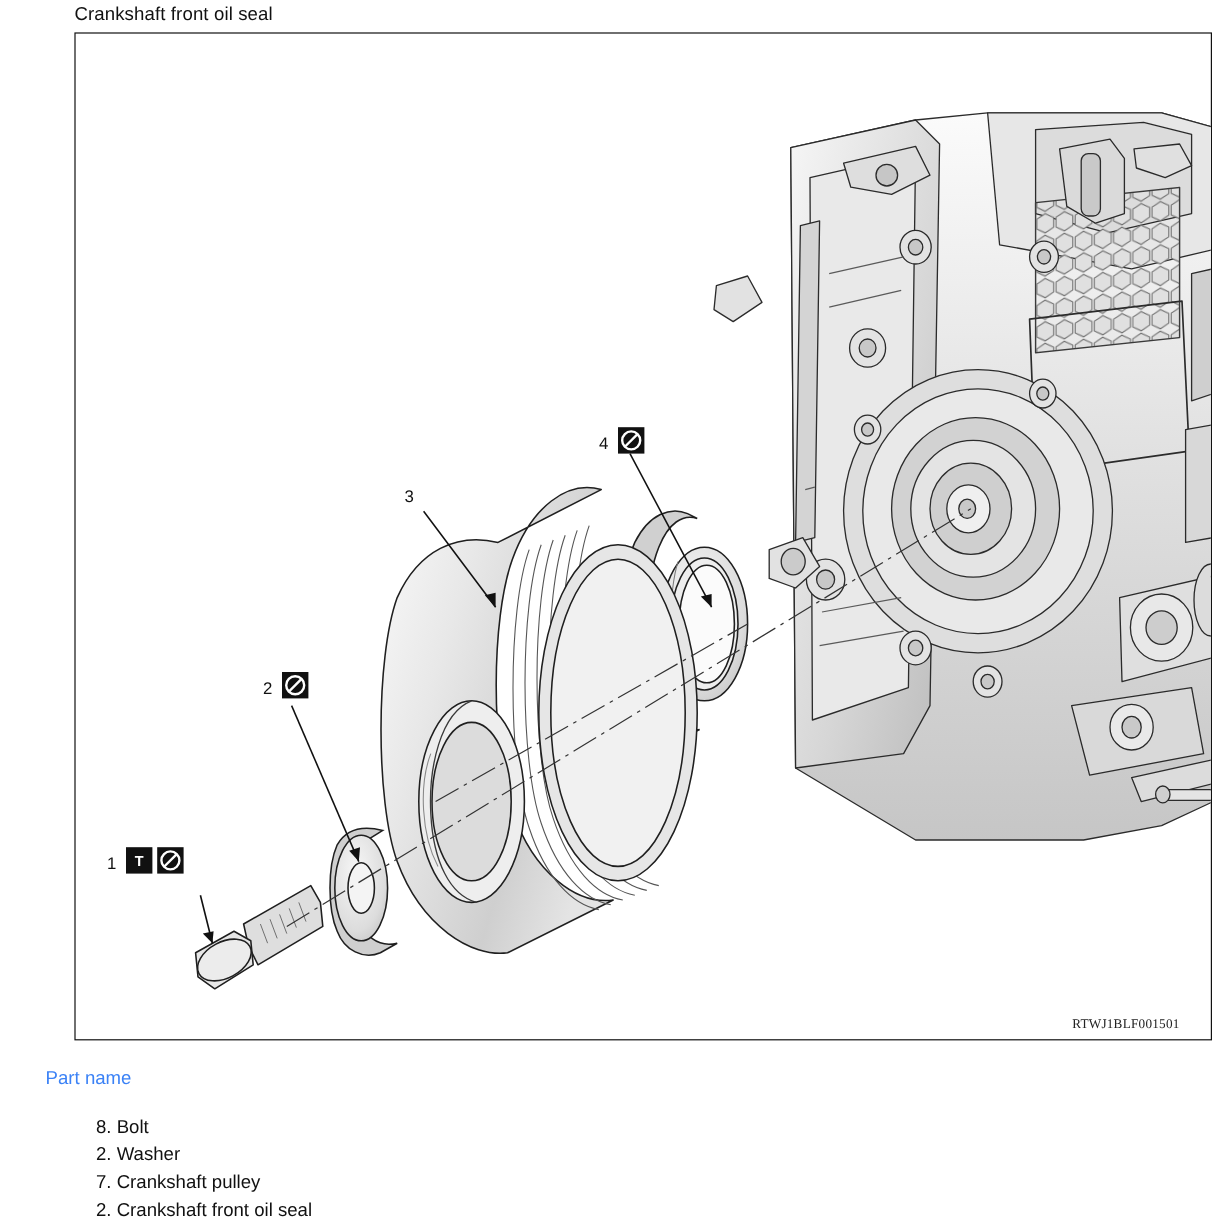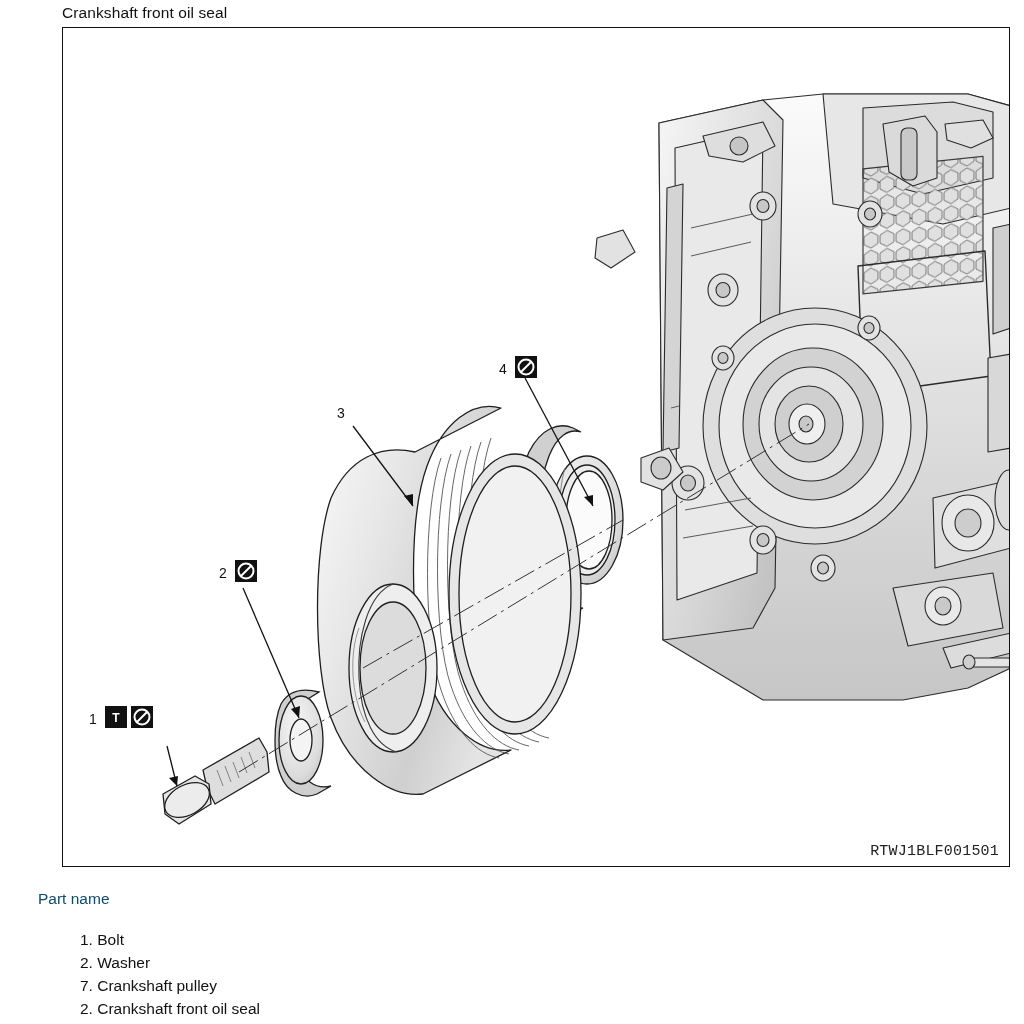--- a/index.html
+++ b/index.html
@@ -36,39 +36,39 @@
     top: 27px;
     width: 948px;
     height: 840px;
     border: 1.6px solid #111;
     box-sizing: border-box;
     background: #fff;
     overflow: hidden;
   }
   .fig-code {
     position: absolute;
-    right: 10px;
+    right: 26px;
     bottom: 6px;
-    font-size: 15px;
+    font-size: 11px;
     letter-spacing: 0.2px;
     color: #222;
-    font-family: Liberation Mono, monospace;
+    font-family: Liberation Serif, serif;
   }
   .svg-layer {
     position: absolute;
     left: 0; top: 0;
     width: 948px;
     height: 840px;
   }
   .part-name-heading {
     position: absolute;
     left: 38px;
     top: 890px;
     font-size: 15.5px;
-    color: #0c4a6e;
+    color: #3b82f6;
   }
   .part-list {
     position: absolute;
     left: 80px;
     top: 928px;
     width: 500px;
   }
   .part-list-item {
     font-size: 15.5px;
     line-height: 23px;
@@ -306,19 +306,19 @@
         </g>
       </g>
     </svg>
 
     <div class="fig-code">RTWJ1BLF001501</div>
   </div>
 
   <div class="part-name-heading">Part name</div>
 
   <div class="part-list">
-    <div class="part-list-item">1. Bolt</div>
+    <div class="part-list-item">8. Bolt</div>
     <div class="part-list-item">2. Washer</div>
     <div class="part-list-item">7. Crankshaft pulley</div>
     <div class="part-list-item">2. Crankshaft front oil seal</div>
   </div>
 
 </div>
 
 </body></html>

